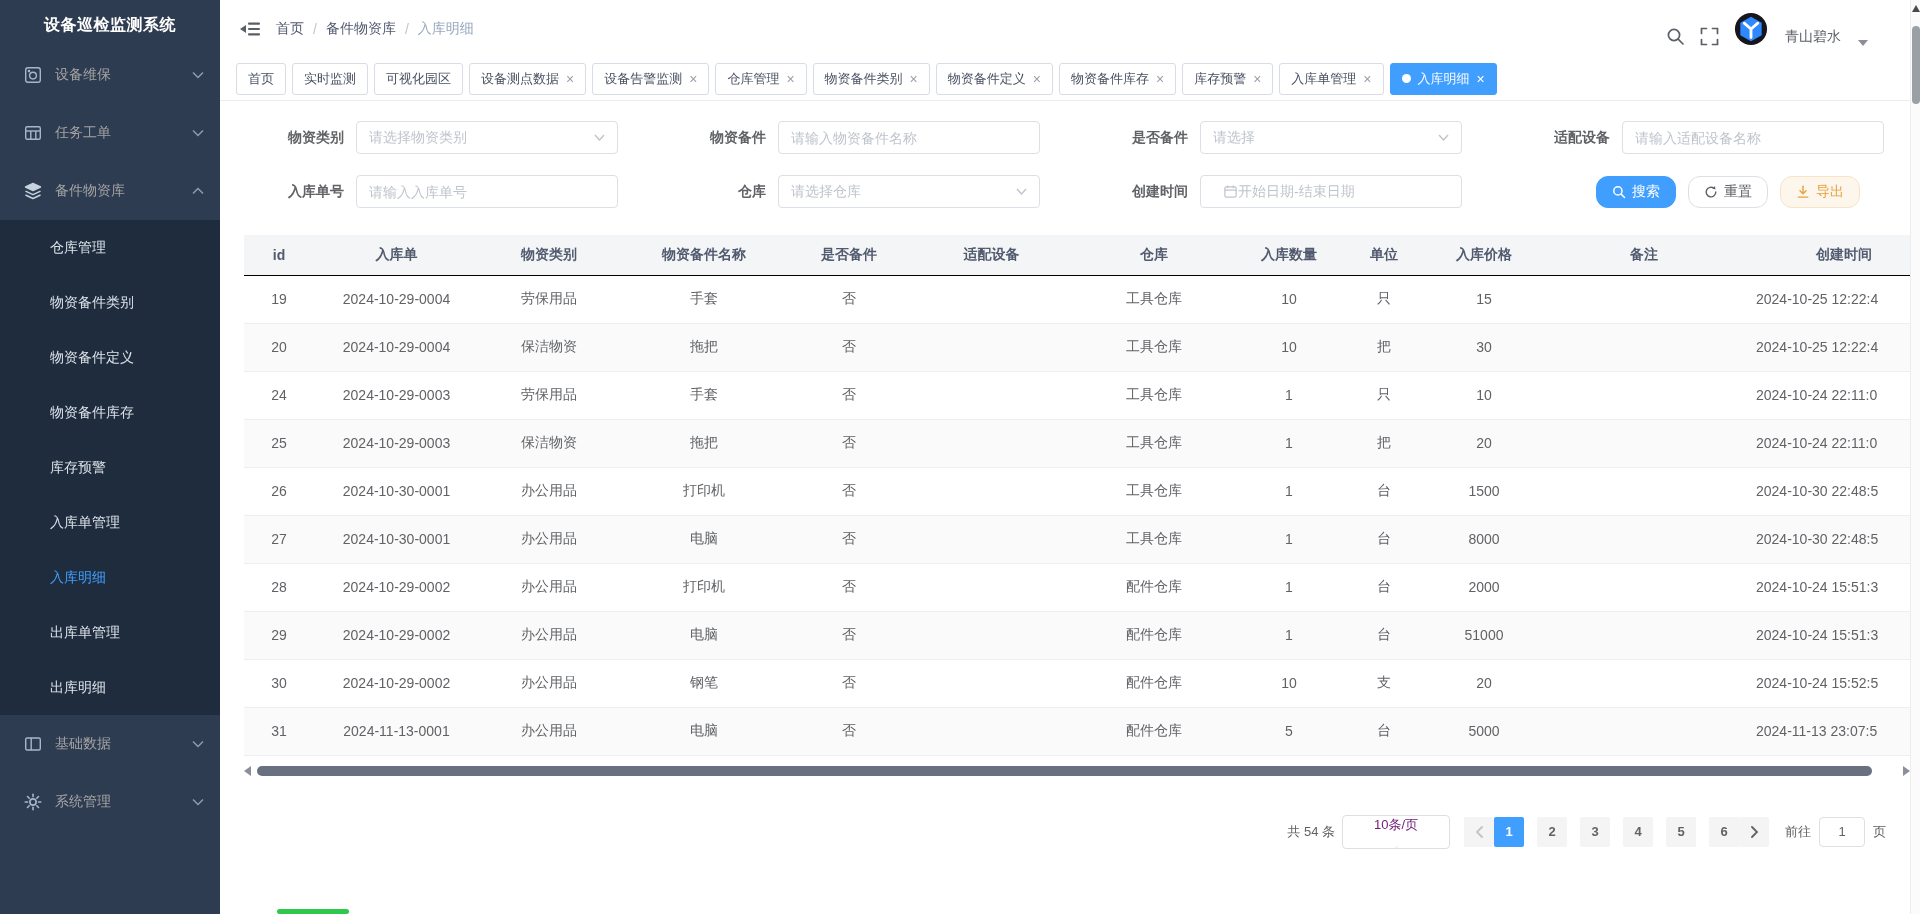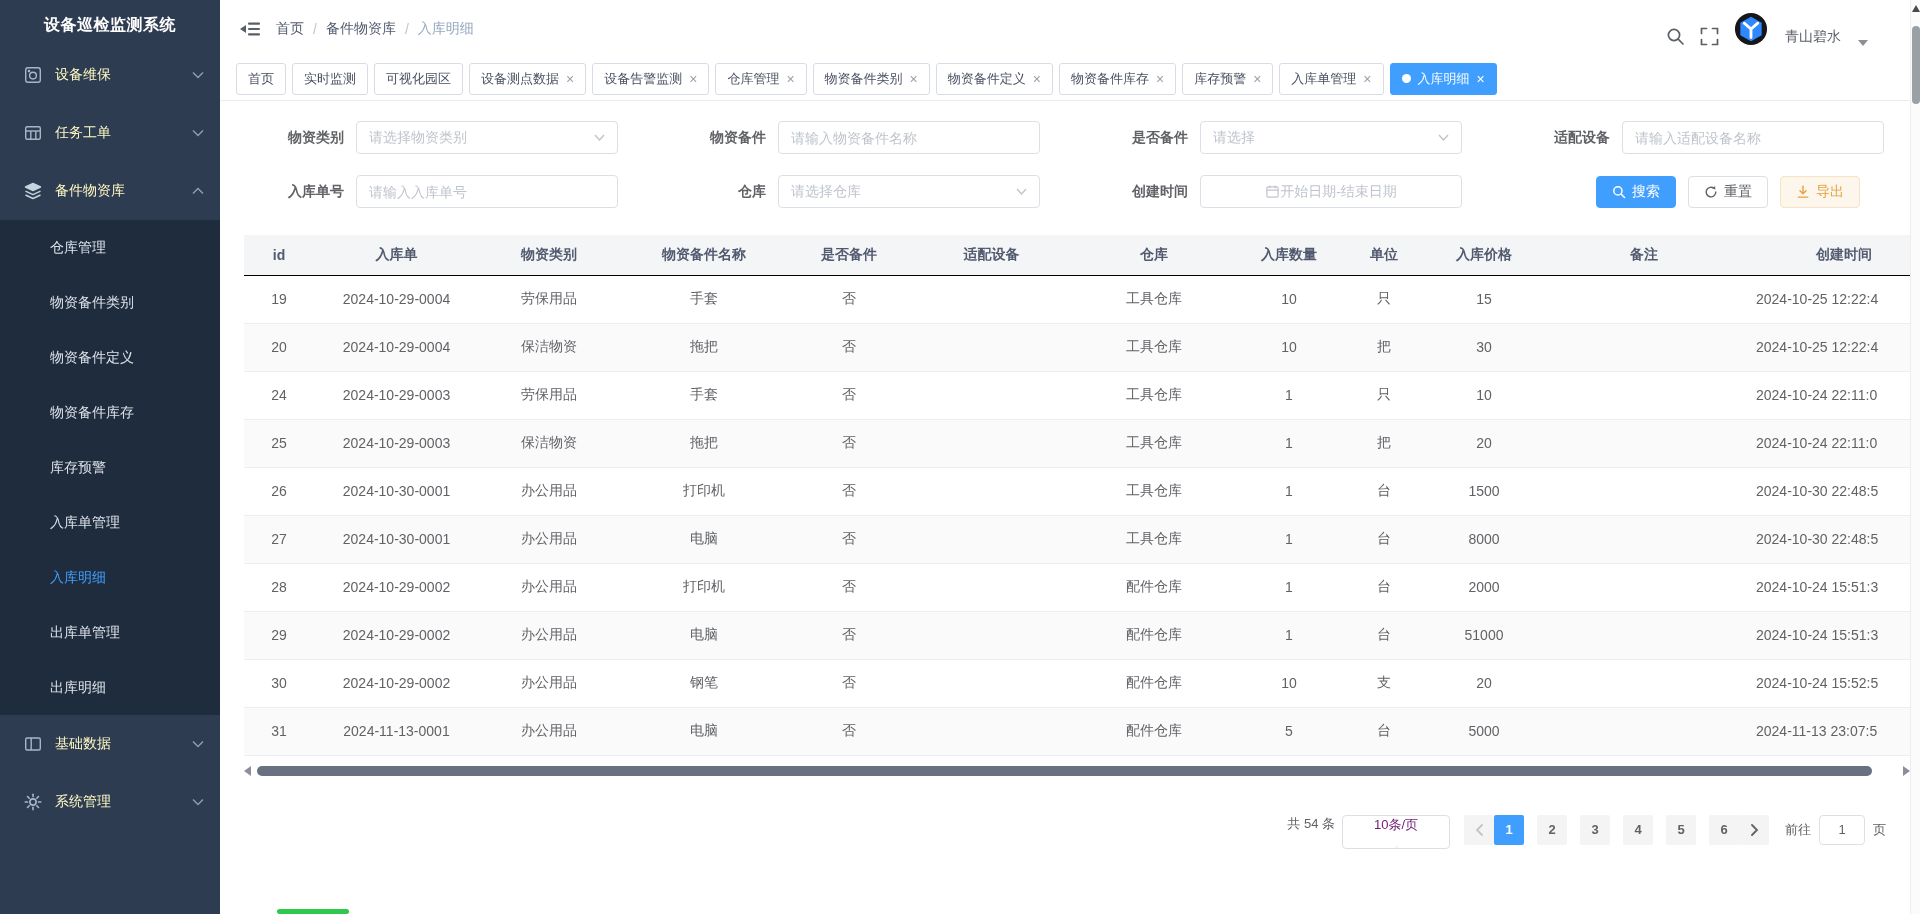--- a/index.html
+++ b/index.html
@@ -3,21 +3,21 @@
 <meta charset="utf-8">
 <style>
   * { box-sizing: border-box; margin: 0; padding: 0; }
   html,body { width:1920px; height:914px; overflow:hidden; }
   body { font-family:"Liberation Sans","DejaVu Sans",sans-serif; background:#fff; color:#303133; }
   .app { display:flex; width:1920px; height:914px; position:relative; }
 
   
   .sidebar { width:220px; flex-shrink:0; background:#2e3c51; overflow:hidden; }
   .app-title { height:46px; line-height:50px; text-align:center; color:#fff; font-weight:bold; font-size:16px; letter-spacing:.5px; }
-  .menu-group { height:58px; display:flex; align-items:center; padding:0 16px 0 24px; font-size:14px; color:#fef9c3; cursor:pointer; }
+  .menu-group { height:58px; display:flex; align-items:center; padding:0 16px 0 24px; font-size:14px; color:#a3a3a3; cursor:pointer; }
   .menu-group .gicon { width:18px; height:18px; margin-right:13px; flex-shrink:0; display:flex; align-items:center; }
   .menu-group .ml { flex:1; }
   .menu-group .chev { color:#8d9bb0; display:flex; }
   .submenu { background:#1f2c3d; }
   .subitem { height:55px; line-height:55px; padding-left:50px; font-size:14px; color:#dce2ea; cursor:pointer; }
   .subitem.active { color:#409eff; }
 
   
   .main { flex:1; min-width:0; display:flex; flex-direction:column; background:#fff; position:relative; }
 
@@ -43,46 +43,46 @@
   
   .filters { padding:20px 0 0 36px; flex-shrink:0; }
   .frow { display:flex; align-items:center; margin-bottom:21px; }
   .ffield { display:flex; align-items:center; margin-right:60px; }
   .flabel { width:88px; text-align:right; margin-right:12px; font-size:14px; font-weight:bold; color:#606266; white-space:nowrap; }
   .control { width:262px; height:33px; border:1px solid #dcdfe6; border-radius:4px; background:#fff; display:flex; align-items:center; padding:0 12px; font-size:14px; }
   .control .ph { color:#bfc4cc; flex:1; }
   .control .sel-caret { color:#c0c4cc; display:flex; }
   input.control { color:#606266; }
   input.control::placeholder { color:#bfc4cc; }
-  .daterange { justify-content:center; padding:0 12px; }
+  .daterange { justify-content:flex-start; padding:0 22px; }
   .daterange .ph { flex:none; }
   .daterange .dsep { color:#bfc4cc; }
   .btn-group { display:flex; align-items:center; gap:12px; margin-left:74px; }
-  .btn { height:32px; padding:0 15px; border-radius:4px; font-size:14px; display:inline-flex; align-items:center; gap:6px; cursor:pointer; }
+  .btn { height:32px; padding:0 15px; border-radius:12px; font-size:14px; display:inline-flex; align-items:center; gap:6px; cursor:pointer; }
   .btn.primary { background:#409eff; border:1px solid #409eff; color:#fff; }
   .btn.plain { background:#fff; border:1px solid #dcdfe6; color:#606266; }
   .btn.warn { background:#fdf6ec; border:1px solid #f8e3c5; color:#e6a23c; }
 
   
   .table-wrap { margin:27px 10px 0 24px; overflow:hidden; flex-shrink:0; }
   table { border-collapse:collapse; table-layout:fixed; width:1700px; }
   thead th { height:40px; background:#f4f5f7; color:#515a6e; font-size:14px; font-weight:bold; text-align:center; border-bottom:1px solid #000000; }
   tbody td { height:48px; text-align:center; font-size:14px; color:#606266; border-bottom:1px solid #ebeef5; overflow:hidden; white-space:nowrap; }
   tbody tr.striped td { background:#fafafa; }
   td.col-last { text-align:left; padding-left:12px; }
 
   .hscroll { display:flex; align-items:center; height:14px; margin:8px 10px 0 24px; flex-shrink:0; }
   .harrow { width:0; height:0; flex-shrink:0; }
   .harrow.left  { border-top:5px solid transparent; border-bottom:5px solid transparent; border-right:7px solid #8a8f99; }
   .harrow.right { border-top:5px solid transparent; border-bottom:5px solid transparent; border-left:7px solid #8a8f99; }
   .htrack { flex:1; margin:0 6px; }
   .hthumb { height:10px; width:98.5%; background:#697180; border-radius:5px; }
 
   
-  .pagination { display:flex; align-items:flex-start; justify-content:flex-end; gap:0; margin-top:37px; padding-right:34px; font-size:13px; color:#606266; flex-shrink:0;padding-left:36px; }
+  .pagination { display:flex; align-items:center; justify-content:flex-end; gap:0; margin-top:37px; padding-right:34px; font-size:13px; color:#606266; flex-shrink:0;padding-left:36px; }
   .total { margin-right:7px; }
   .psize { width:108px; height:34px; border:1px solid #dcdfe6; border-radius:4px; display:flex; align-items:center; justify-content:center; gap:12px; color:#701a75; cursor:pointer; margin-right:14px;flex-direction:column; }
   .pbtn { width:30px; height:30px; background:#f4f4f5; border:none; border-radius:2px; display:flex; align-items:center; justify-content:center; cursor:pointer; }
   .pages { display:flex; gap:13px; }
   .pnum { width:30px; height:30px; background:#f4f4f5; border:none; border-radius:2px; display:flex; align-items:center; justify-content:center; font-weight:bold; font-size:13px; color:#606266; cursor:pointer; font-family:inherit; }
   .pnum.active { background:#409eff; color:#fff; }
   .goto { margin-left:16px; display:flex; align-items:center; gap:8px; }
   .goto-input { width:46px; height:30px; border:1px solid #dcdfe6; border-radius:4px; text-align:center; font-size:13px; color:#606266; }
 
   

